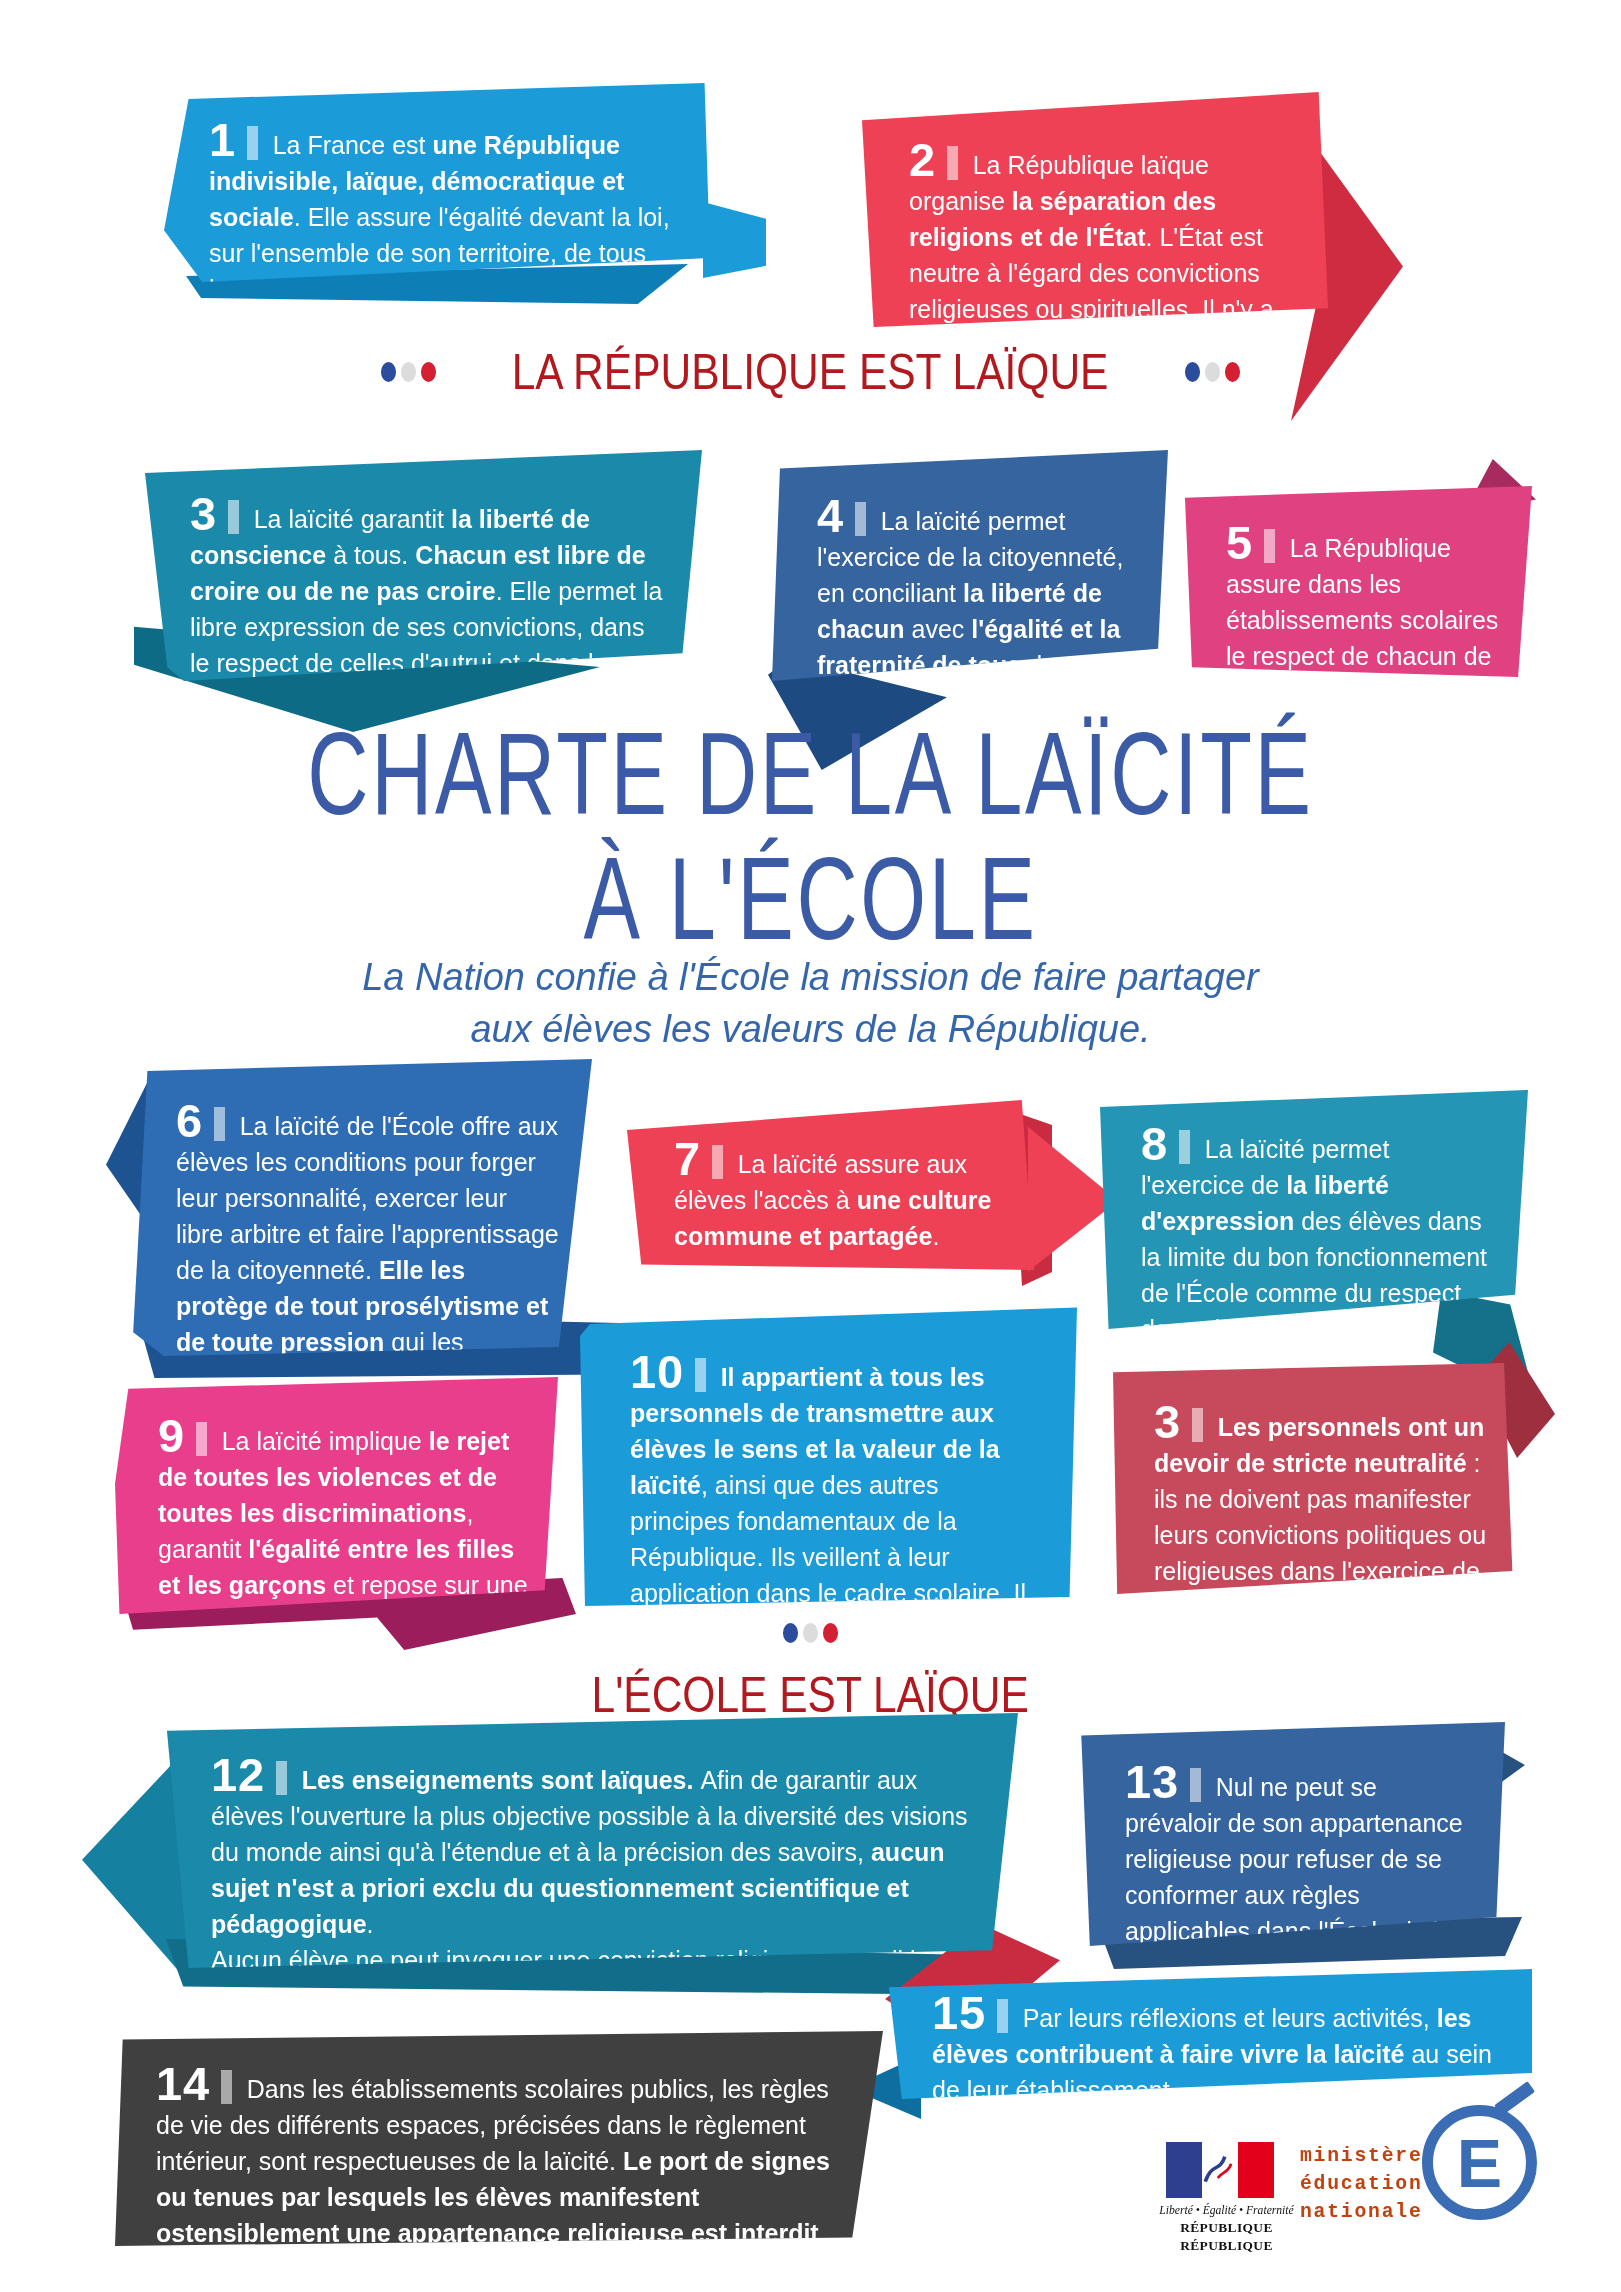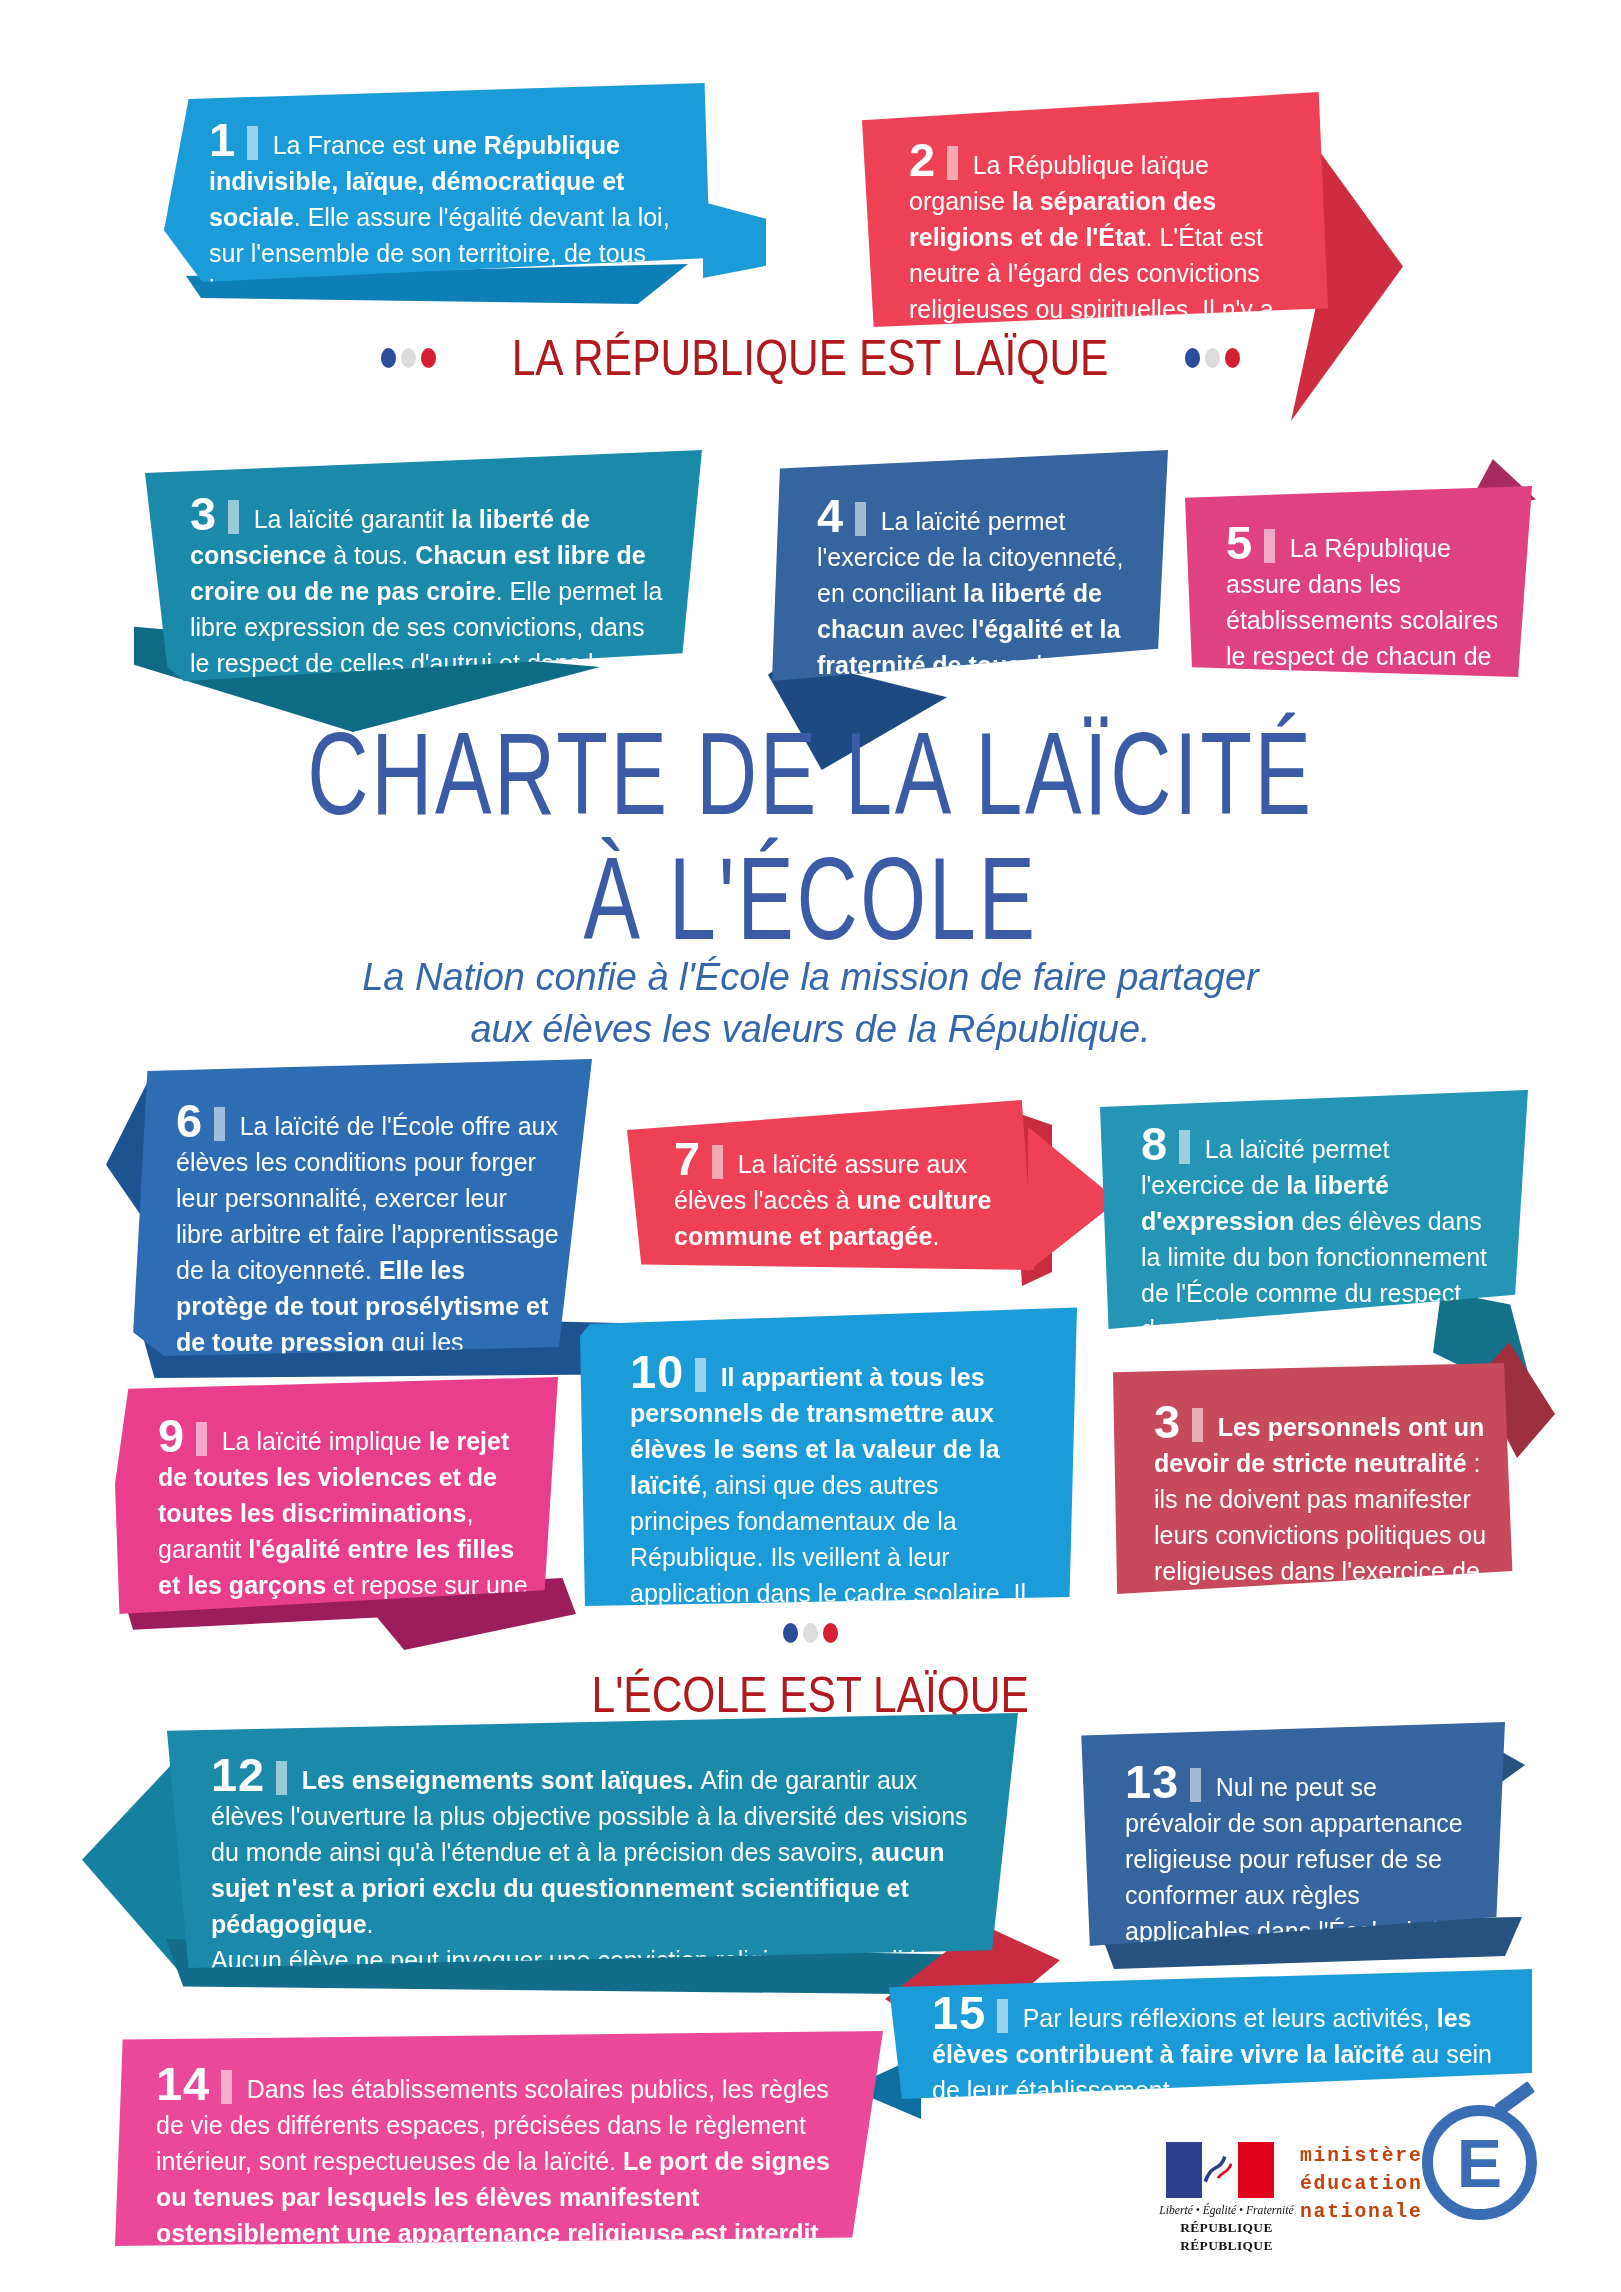--- a/index.html
+++ b/index.html
@@ -71,31 +71,31 @@
   .b12 { left:154px;  top:1713px; width:864px; height:255px; background:#1b89aa; clip-path:polygon(1.5% 7%, 100% 0, 97% 93%, 4% 100%); }
   .b12 .btext { padding:41px 39px 0 57px; }
   .f12a{ left:82px; top:1746px; width:107px; height:237px; background:#15809f; clip-path:polygon(100% 0, 100% 100%, 0 48%); }
   .f12b{ left:166px; top:1939px; width:860px; height:56px; background:#116d89; clip-path:polygon(0 0, 100% 30%, 96% 100%, 2% 85%); }
 
   .b13 { left:1077px; top:1722px; width:428px; height:224px; background:#35649e; clip-path:polygon(1% 6%, 100% 0, 98% 87%, 3% 100%); }
   .b13 .btext { padding:39px 32px 0 48px; }
   .f13a{ left:1458px; top:1727px; width:67px; height:76px; background:#27517f; clip-path:polygon(0 0, 100% 50%, 22% 100%); }
   .f13b{ left:1097px; top:1917px; width:425px; height:52px; background:#27517f; clip-path:polygon(0 12%, 100% 0, 96% 75%, 4% 100%); }
 
-  .b14 { left:115px;  top:2031px; width:768px; height:215px; background:#ec4899; clip-path:polygon(1% 4%, 100% 0, 96% 96%, 0 100%); }
+  .b14 { left:115px;  top:2031px; width:768px; height:215px; background:#404040; clip-path:polygon(1% 4%, 100% 0, 96% 96%, 0 100%); }
   .b14 .btext { padding:32px 32px 0 41px; }
   .f14 { left:885px; top:1924px; width:175px; height:121px; background:#c92c40; clip-path:polygon(0 62%, 55% 0, 100% 30%, 42% 100%); }
 
   .b15 { left:889px;  top:1969px; width:643px; height:130px; background:#1b9cd9; clip-path:polygon(0 14%, 100% 0, 100% 80%, 2% 100%); }
   .b15 .btext { padding:23px 32px 0 43px; }
   .f15 { left:849px; top:2055px; width:72px; height:64px; background:#0f6ea0; clip-path:polygon(100% 0, 0 52%, 100% 100%); }
 
   
   .sec-heading { position:absolute; left:0; width:100%; display:flex; justify-content:center; align-items:center; gap:23px; }
-  .h1 { top:329px; }
+  .h1 { top:343px; }
   .h2 { top:1623px;flex-direction:column; }
   .sec-title { font-size:50px; color:#b2191f; font-weight:400; letter-spacing:0; transform:scaleX(.85); transform-origin:center; white-space:nowrap; }
   .dots { display:flex; align-items:center; gap:5.4px; }
   .dot { width:15px; height:19.7px; border-radius:50%; display:inline-block; }
   .d-blue { background:#2b4d9b; } .d-gray { background:#dcdcdc; } .d-red { background:#d42032; }
 
   .main-title { position:absolute; top:712px; left:0; width:100%; text-align:center; }
   .main-title-line { display:block; font-size:116px; line-height:125px; color:#3c5ba6; font-weight:400; letter-spacing:3.6px; transform:scaleX(.73); transform-origin:center; white-space:nowrap; }
   .subtitle { position:absolute; top:951px; left:0; width:100%; text-align:center; font-style:italic; color:#3566ac; }
   .subtitle-line { display:block; font-size:38px; line-height:52px; font-weight:400; }

